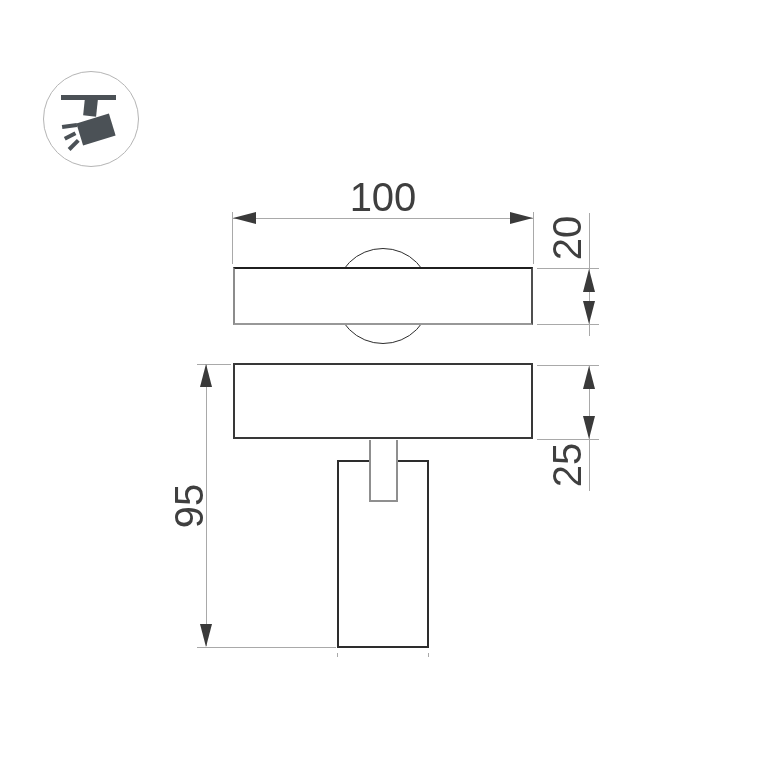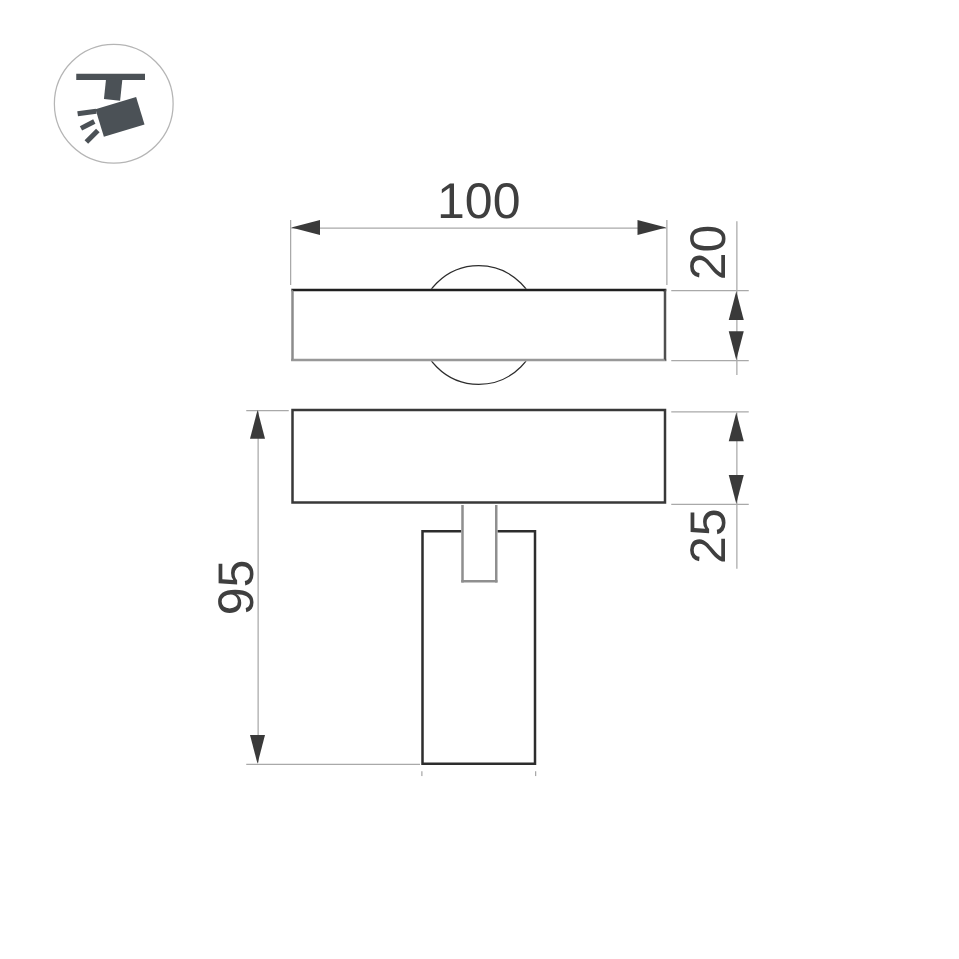--- a/index.html
+++ b/index.html
@@ -2,21 +2,21 @@
 <html style="--background: #ffffff; --outline: #2d2d2d; --outline_soft: #8f8f8f; --dim_line: #a9a9a9; --arrow: #3a3a3a; --text: #3f3f3f; --icon: #4b5156; --icon_circle: #b5b5b5;"><head>
 <meta charset="utf-8">
 <style>
   :root{
     --background:#ffffff; --outline:#2d2d2d; --outline_soft:#8f8f8f;
     --dim_line:#a9a9a9; --arrow:#3a3a3a; --text:#3f3f3f;
     --icon:#4b5156; --icon_circle:#b5b5b5;
   }
   html,body{margin:0;padding:0;background:var(--background);}
   .canvas{position:relative;width:767px;height:621px;background:var(--background);
-          font-family:"Liberation Sans", sans-serif;overflow:hidden;}
+          font-family:"Liberation Sans", sans-serif;overflow:hidden;margin-top:36px;}
   
   .hline{position:absolute;height:1px;background:var(--dim_line);}
   .vline{position:absolute;width:1px;background:var(--dim_line);}
   
   .arrow{position:absolute;width:0;height:0;}
   .arrow.a-left {border-top:6px solid transparent;border-bottom:6px solid transparent;border-right:23px solid var(--arrow);}
   .arrow.a-right{border-top:6px solid transparent;border-bottom:6px solid transparent;border-left:23px solid var(--arrow);}
   .arrow.a-up   {border-left:6px solid transparent;border-right:6px solid transparent;border-bottom:23px solid var(--arrow);}
   .arrow.a-down {border-left:6px solid transparent;border-right:6px solid transparent;border-top:23px solid var(--arrow);}
   

